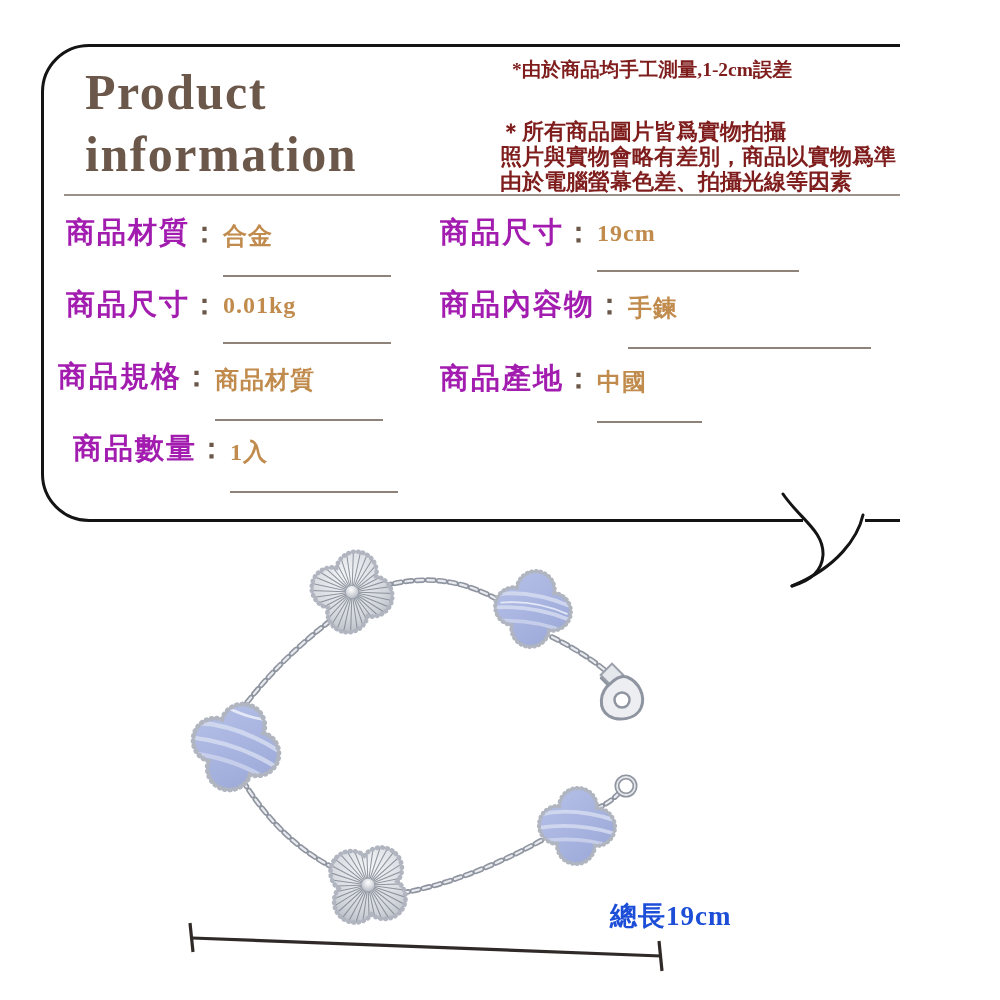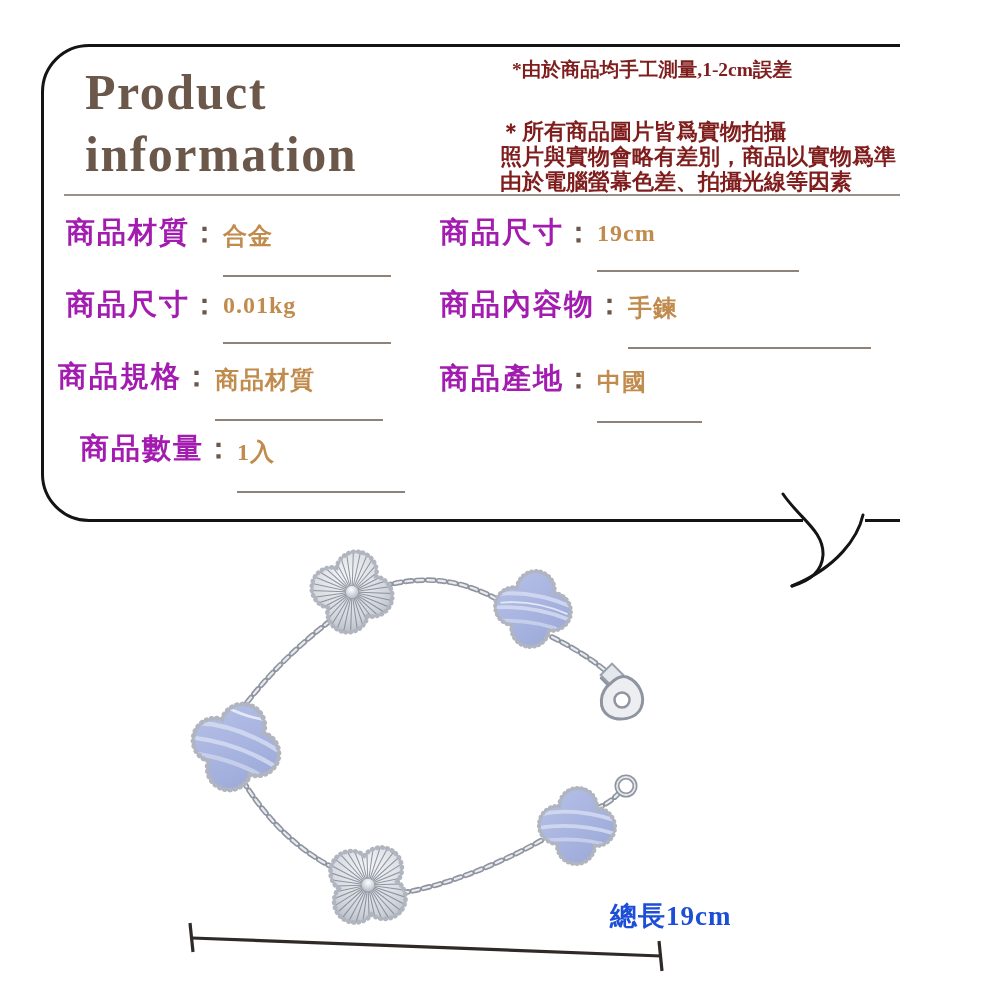--- a/index.html
+++ b/index.html
@@ -68,21 +68,21 @@
   <div class="spec-row" style="left:66px; top:278px; --uw:168px;">
     <span class="spec-label">商品尺寸</span>
       <span class="spec-colon">：</span>
     <span class="spec-value">0.01kg</span>
   </div>
   <div class="spec-row" style="left:58px; top:350px; --uw:168px;">
     <span class="spec-label">商品規格</span>
       <span class="spec-colon">：</span>
     <span class="spec-value">商品材質</span>
   </div>
-  <div class="spec-row" style="left:80px; top:422px; --uw:168px;">
+  <div class="spec-row" style="left:73px; top:422px; --uw:168px;">
     <span class="spec-label">商品數量</span>
       <span class="spec-colon">：</span>
     <span class="spec-value">1入</span>
   </div>
 
   <div class="spec-row" style="left:440px; top:206px; --uw:202px;">
     <span class="spec-label">商品尺寸</span>
       <span class="spec-colon">：</span>
     <span class="spec-value">19cm</span>
   </div>

